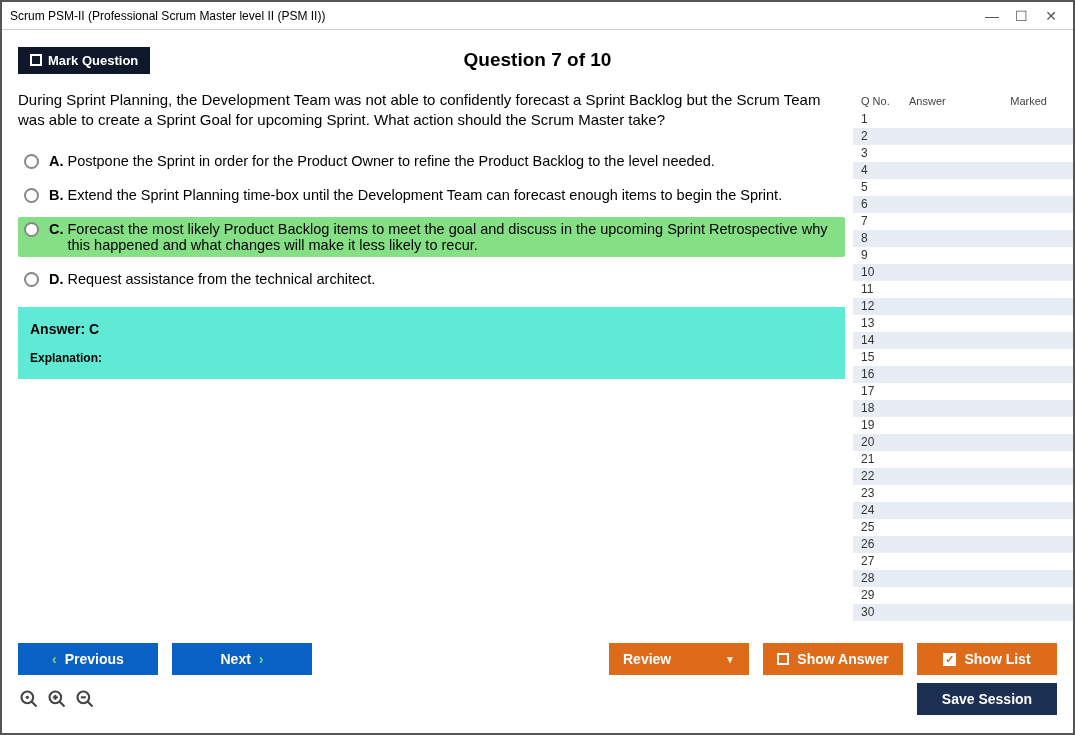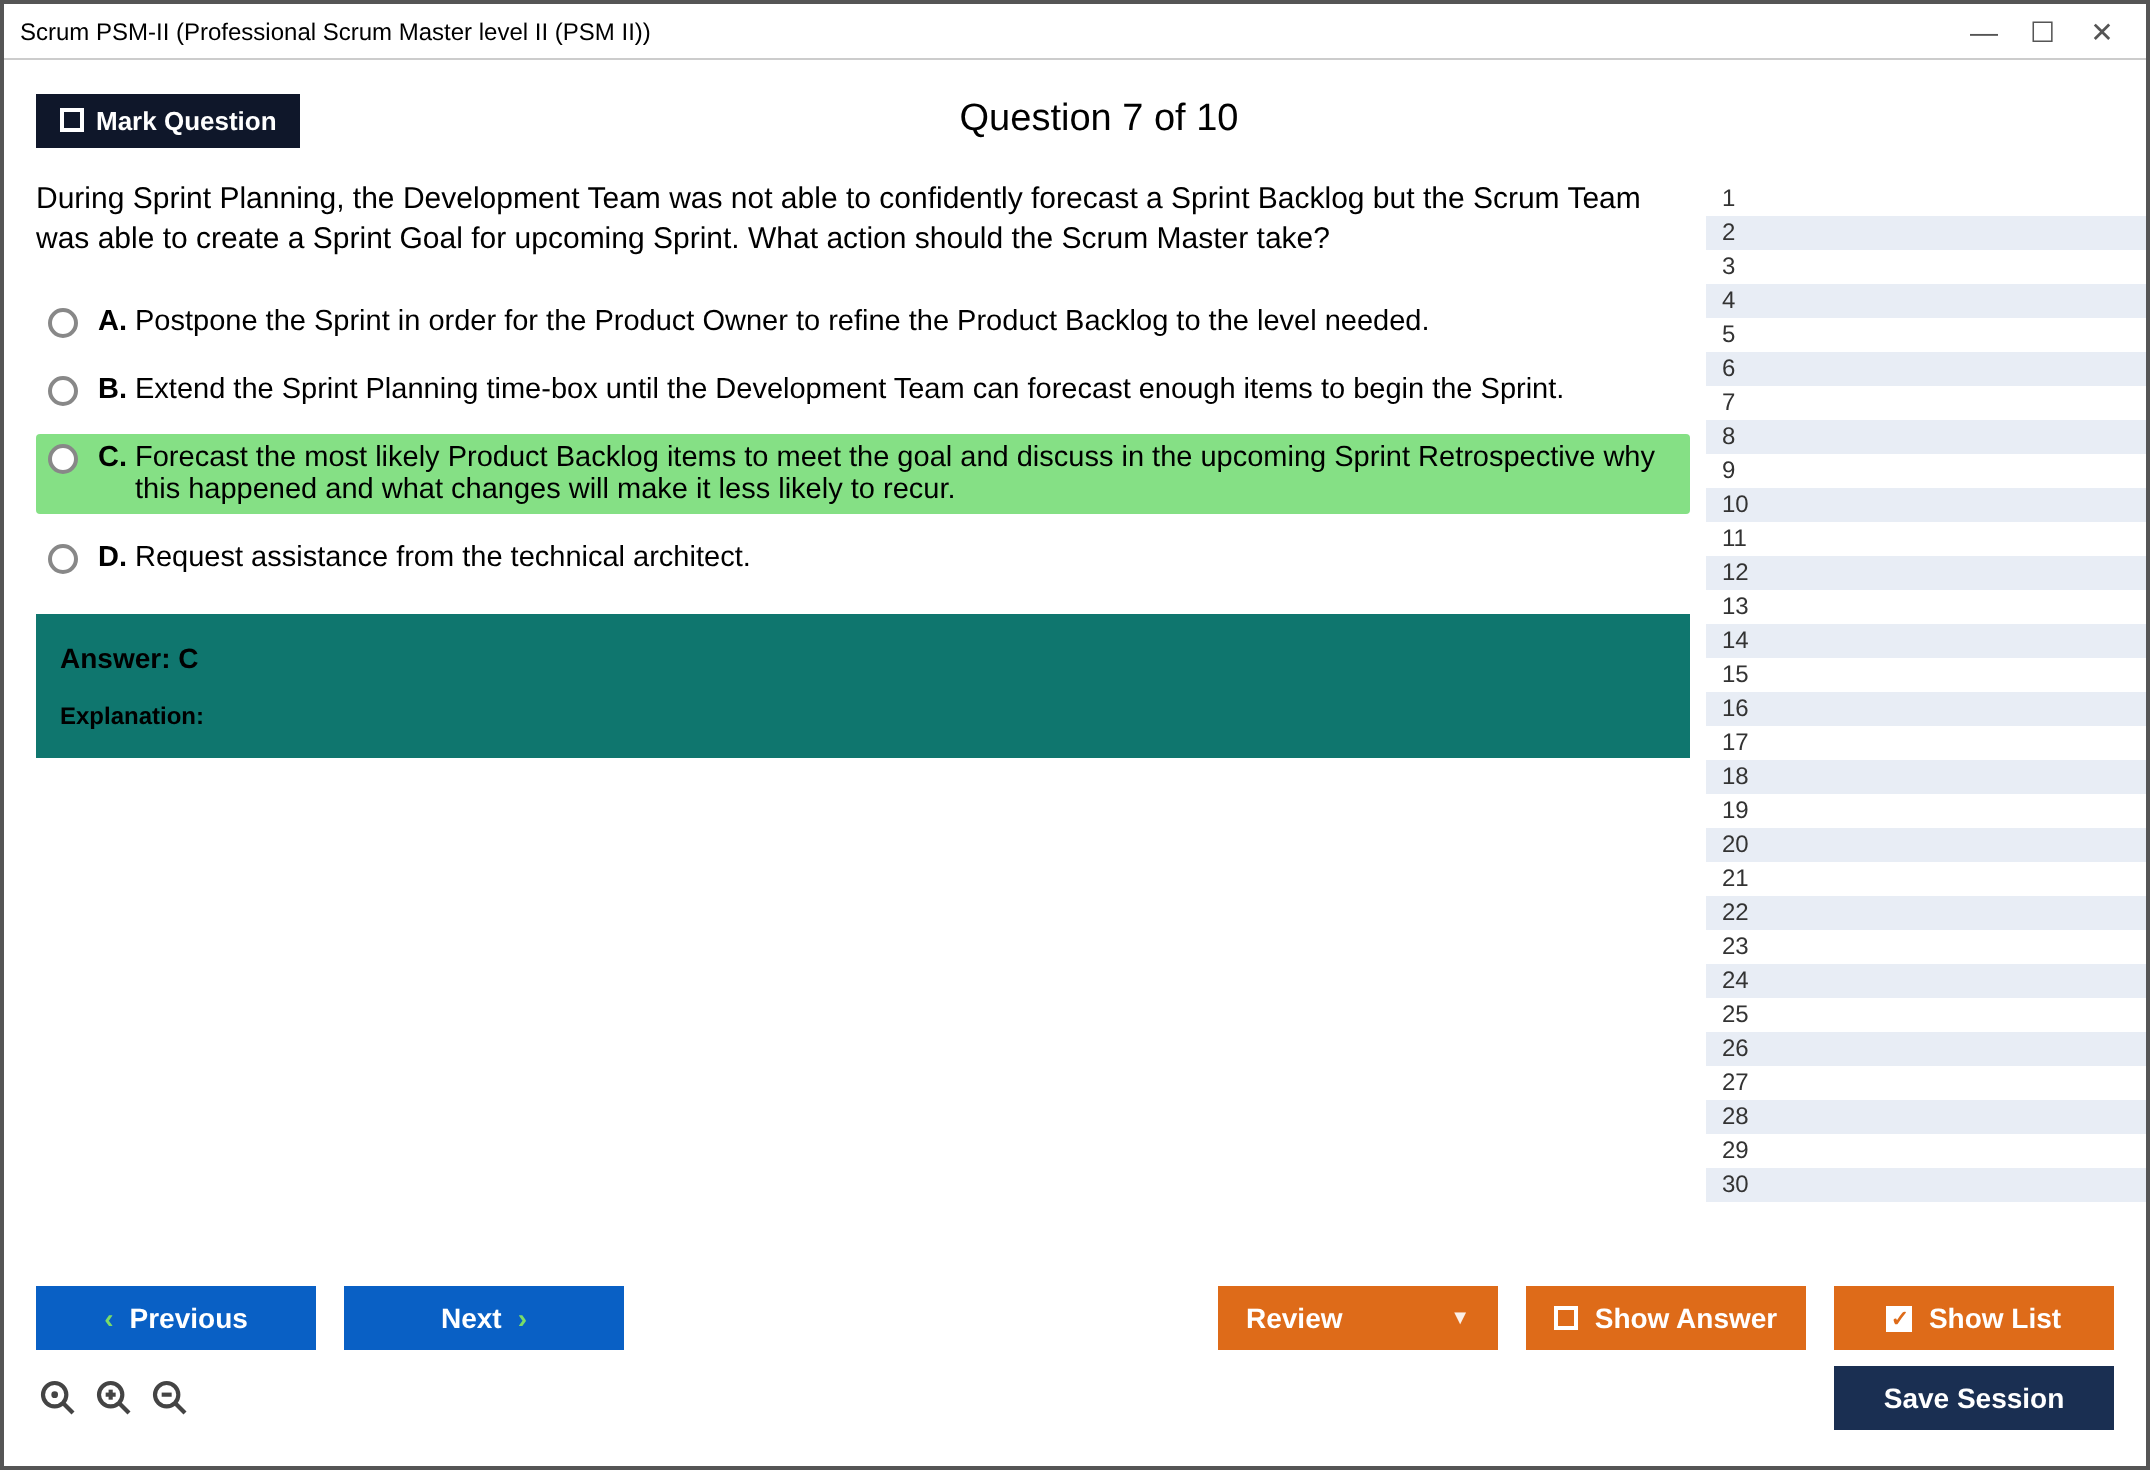--- a/index.html
+++ b/index.html
@@ -5,30 +5,30 @@
     * { box-sizing: border-box; margin: 0; padding: 0; }
     body { font-family: Arial, sans-serif; font-size: 13px; background: #fff; }
     .window { width: 1075px; height: 735px; border: 2px solid #555; position: relative; display: flex; flex-direction: column; }
     .titlebar { height: 28px; display: flex; align-items: center; padding: 0 8px; border-bottom: 1px solid #ccc; }
     .titlebar-text { font-size: 12px; color: #000; flex: 1; }
     .win-controls { display: flex; gap: 18px; padding-right: 8px; }
     .win-ctrl { width: 12px; text-align: center; color: #555; cursor: pointer; font-size: 14px; line-height: 1; }
     .header-row { display: flex; align-items: center; padding: 10px 16px 0; position: relative; height: 50px; }
     .mark-btn { background: #0f172a; color: #fff; padding: 6px 12px; display: flex; align-items: center; gap: 6px; font-weight: bold; font-size: 13px; cursor: pointer; }
     .mark-check { width: 12px; height: 12px; border: 2px solid #fff; display: inline-block; }
-    .q-title { position: absolute; left: 50%; transform: translateX(-50%); font-weight: normal; font-size: 19px; margin-left: 12px; }
+    .q-title { position: absolute; left: 50%; transform: translateX(-50%); font-weight: bold; font-size: 19px; }
     .content-row { display: flex; flex: 1; overflow: hidden; padding: 10px 0 10px 16px; gap: 8px; }
     .main-col { flex: 1; overflow: auto; }
     .q-text { font-size: 15px; line-height: 1.35; margin-bottom: 18px; }
     .option { display: flex; align-items: flex-start; gap: 10px; padding: 4px 6px; margin-bottom: 10px; font-size: 14.5px; border-radius: 2px; }
     .option.correct { background: #85e085; }
     .radio { width: 15px; height: 15px; border: 2px solid #888; border-radius: 50%; flex-shrink: 0; margin-top: 1px; background: #fff; cursor: pointer; }
     .opt-letter { font-weight: bold; white-space: nowrap; }
     .opt-flex { display:flex; gap:4px; align-items: baseline; flex:1; }
-    .answer-box { background: #0f766e; padding: 14px 12px; margin-top: 16px; }
+    .answer-box { background: #5eead4; padding: 14px 12px; margin-top: 16px; }
     .answer-line { font-weight: bold; font-size: 14px; margin-bottom: 14px; }
     .expl-line { font-weight: bold; font-size: 12px; }
     .side-col { width: 220px; display: flex; flex-direction: column; border-top: 1px solid #fff; }
     .side-head { display: flex; font-size: 11px; color: #444; padding: 4px 6px 4px 8px; }
     .sh-qno { width: 48px; }
     .sh-ans { width: 70px; }
     .sh-mark { text-align: right; flex: 1; padding-right: 20px; }
     .side-list { flex: 1; overflow-y: scroll; font-size: 12px; color: #333; }
     .side-row { padding: 0 8px; height: 17px; line-height: 17px; }
     .side-row.alt { background: #e8edf5; }
@@ -105,20 +105,25 @@
             </span>
           </div>
         </div>
       <div class="answer-box">
         <div class="answer-line">Answer: C</div>
         <div class="expl-line">Explanation:</div>
       </div>
     </div>
 
     <div class="side-col">
+      <div class="side-head">
+        <span class="sh-qno">Q No.</span>
+        <span class="sh-ans">Answer</span>
+        <span class="sh-mark">Marked</span>
+      </div>
       <div class="side-list" id="side-list">
           <div class="side-row">1</div>
           <div class="side-row alt">2</div>
           <div class="side-row">3</div>
           <div class="side-row alt">4</div>
           <div class="side-row">5</div>
           <div class="side-row alt">6</div>
           <div class="side-row">7</div>
           <div class="side-row alt">8</div>
           <div class="side-row">9</div>

